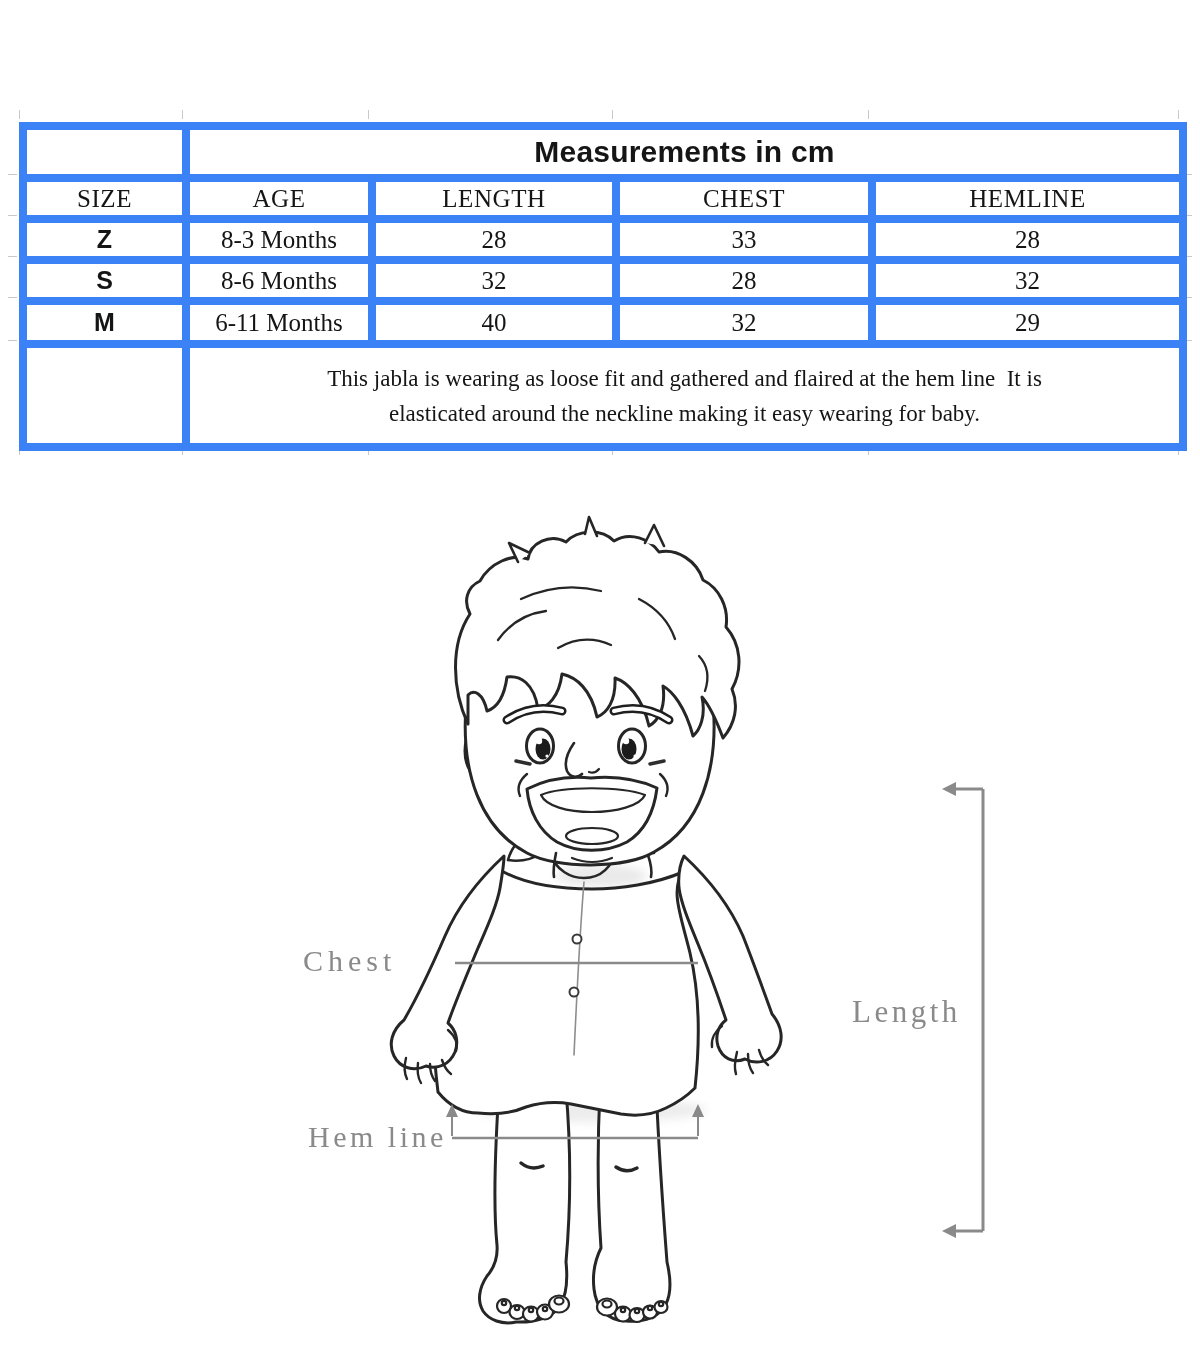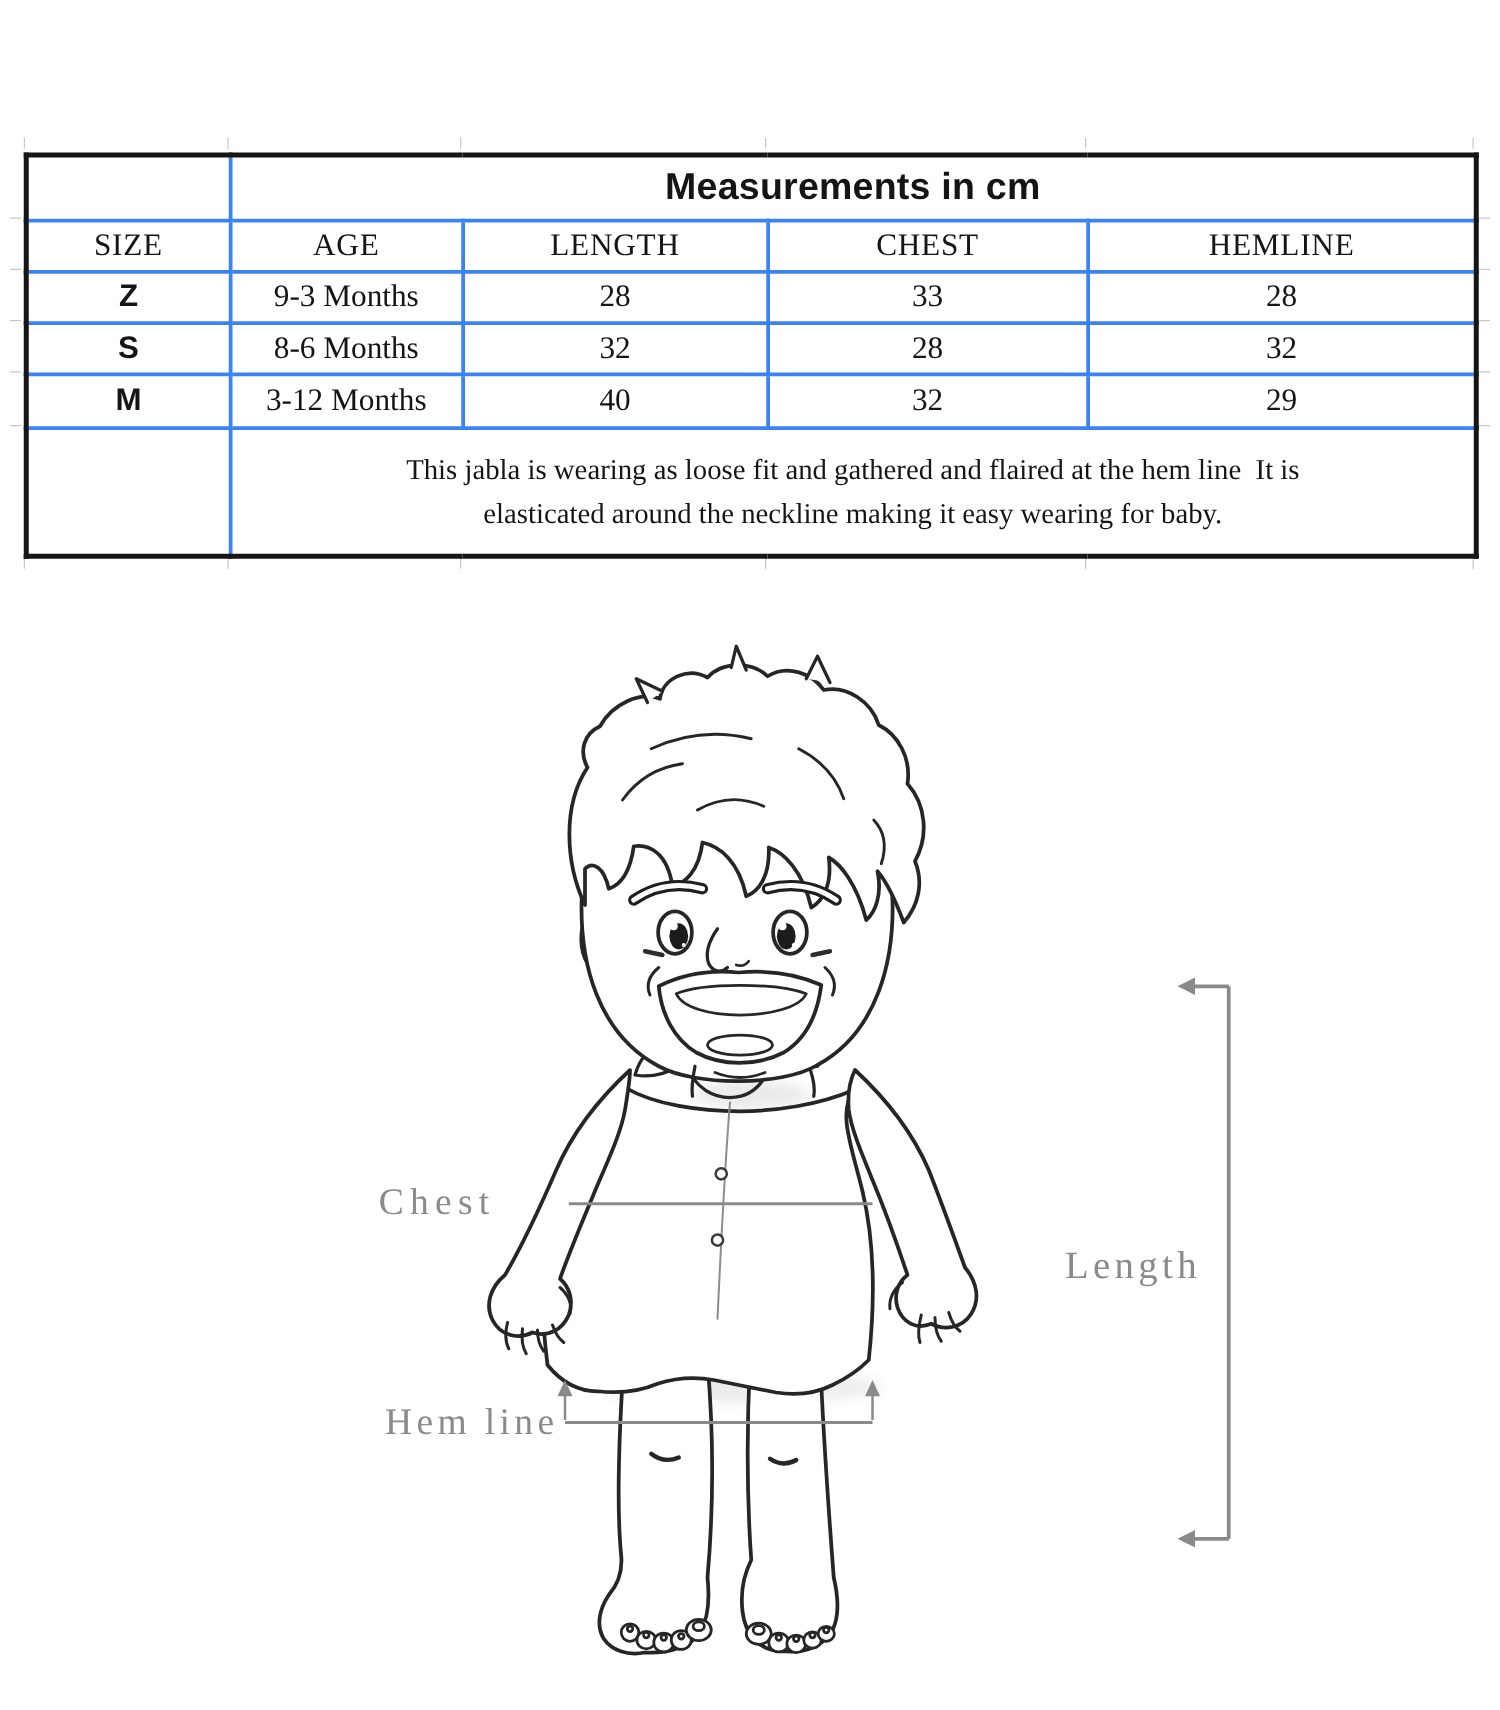--- a/index.html
+++ b/index.html
@@ -15,21 +15,21 @@
   .tick-h { position:absolute; width:9px; height:1px; background:#c9c9c9; }
 
   table.size-table {
     position: absolute; left: 19px; top: 122px;
     width: 1160px;
     border-collapse: collapse; table-layout: fixed;
     border: 4px solid #161616;
     color: #151515;
   }
   table.size-table td {
-    border: 3px solid #3b82f6;
+    border: 8px solid #3b82f6;
     text-align: center; vertical-align: middle;
     padding: 0; overflow: hidden;
   }
   tr.r-title { height: 52px; }
   tr.r-head  { height: 41px; }
   tr.r-data  { height: 41px; }
   tr.r-m     { height: 43px; }
   tr.r-note  { height: 103px; }
 
   td.c-title {
@@ -97,35 +97,35 @@
   </tr>
   <tr class="r-head">
     <td class="c-head">SIZE</td>
     <td class="c-head">AGE</td>
     <td class="c-head">LENGTH</td>
     <td class="c-head">CHEST</td>
     <td class="c-head">HEMLINE</td>
   </tr>
   <tr class="r-data">
     <td class="c-size">Z</td>
-    <td class="c-data">9-3 Months</td>
+    <td class="c-data">8-3 Months</td>
     <td class="c-data">28</td>
     <td class="c-data">33</td>
     <td class="c-data">28</td>
   </tr>
   <tr class="r-data">
     <td class="c-size">S</td>
     <td class="c-data">8-6 Months</td>
     <td class="c-data">32</td>
     <td class="c-data">28</td>
     <td class="c-data">32</td>
   </tr>
   <tr class="r-data r-m">
     <td class="c-size">M</td>
-    <td class="c-data">3-12 Months</td>
+    <td class="c-data">6-11 Months</td>
     <td class="c-data">40</td>
     <td class="c-data">32</td>
     <td class="c-data">29</td>
   </tr>
   <tr class="r-note">
     <td class="c-empty"></td>
     <td colspan="4" class="c-note">
       <div>This jabla is wearing as loose fit and gathered and flaired at the hem line  It is</div>
       <div>elasticated around the neckline making it easy wearing for baby.</div>
     </td>

